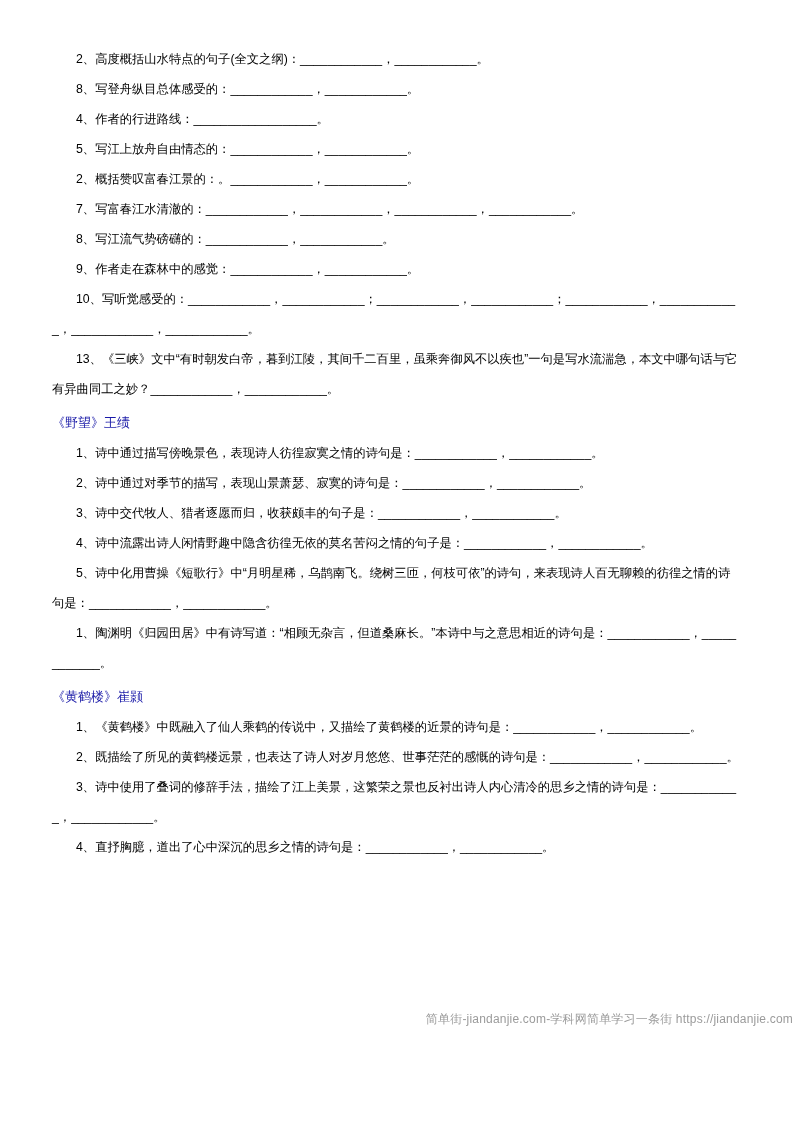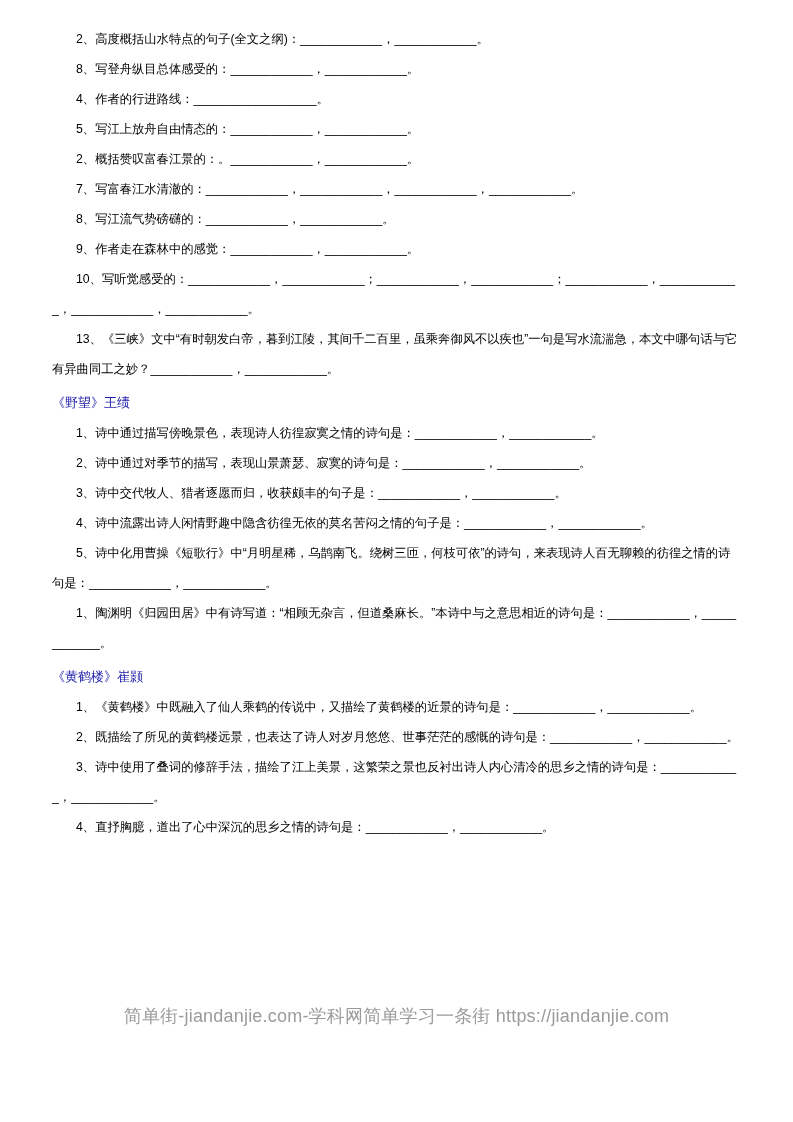--- a/index.html
+++ b/index.html
@@ -13,21 +13,21 @@
     font-family: "Liberation Sans", "DejaVu Sans", sans-serif;
     color: #000000;
     position: relative;
     overflow: hidden;
   }
   .page {
     position: relative;
     width: 793px;
     height: 1050px;
     box-sizing: border-box;
-    padding: 24px 52px 0 52px;
+    padding: 44px 52px 0 52px;
   }
   .q {
     font-size: 12.3px;
     line-height: 30px;
     text-indent: 24px;
     margin: 0;
     white-space: normal;
     word-break: break-all;
   }
   .sec {
@@ -39,22 +39,22 @@
     text-indent: 0;
   }
   .sec .author {
     color: #1a1aa8;
   }
   .footer {
     position: absolute;
     left: 0;
     right: 0;
     bottom: 22px;
-    text-align: center;
-    font-size: 18px;
+    text-align: right;
+    font-size: 12px;
     color: #9b9b9b;
     letter-spacing: 0.2px;
   }
 </style>
 </head>
 <body>
 
 <div class="page">
 
   <p class="q">2、高度概括山水特点的句子(全文之纲)：____________，____________。</p>

